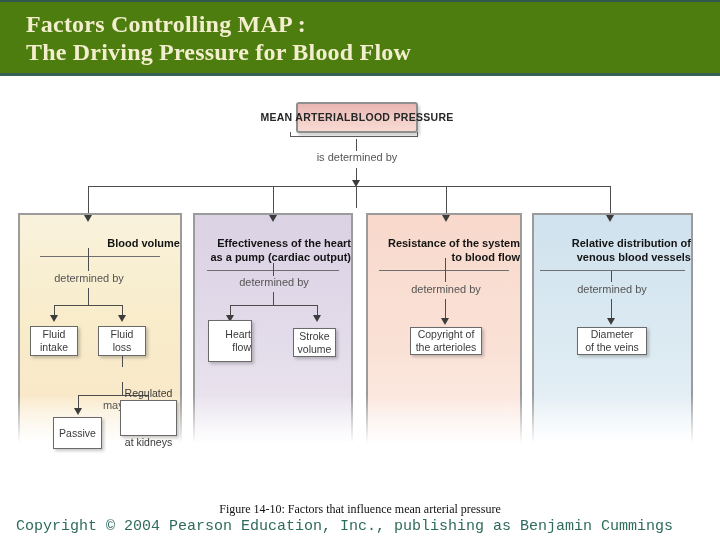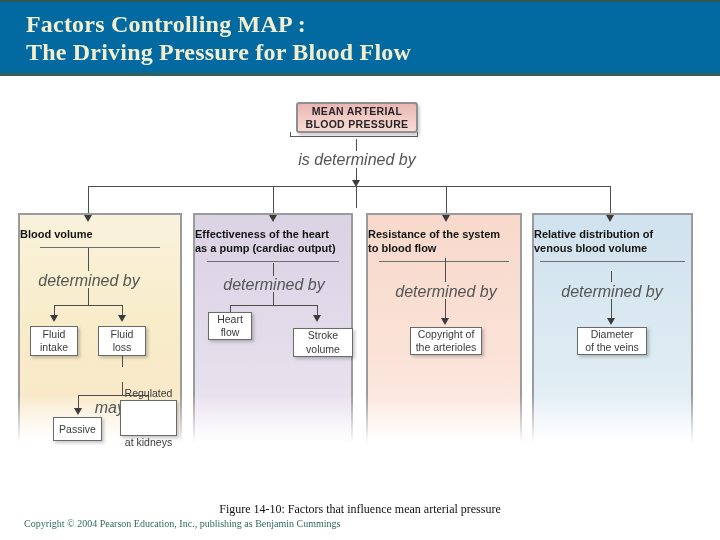--- a/index.html
+++ b/index.html
@@ -3,65 +3,65 @@
 <meta charset="utf-8">
 <style>
   html,body{margin:0;padding:0;background:#e8e8e8;}
   .slide{
     position:relative;width:720px;height:540px;background:#ffffff;
     font-family:"Liberation Sans",sans-serif;overflow:hidden;margin:0 auto;
   }
   
   .header{
     position:absolute;left:0;top:0;width:720px;height:76px;
-    background:#0369a1;border-top:2px solid #31584f;border-bottom:3px solid #356056;
+    background:#4d7c0f;border-top:2px solid #31584f;border-bottom:3px solid #356056;
     box-sizing:border-box;
   }
   .header .title{
     margin:0;padding:8px 0 0 26px;
     font-family:"Liberation Serif",serif;font-weight:bold;
     font-size:24px;line-height:28px;color:#f3efce;letter-spacing:0.2px;
   }
   .header .title span{display:block;}
   
   .root-box{
     position:absolute;left:296px;top:102px;width:122px;height:31px;box-sizing:border-box;
     background:linear-gradient(180deg,#e9b5b2 0%,#f3cdc7 55%,#f7dad3 100%);
     border:2px solid #8f8f8f;border-radius:3px;
     box-shadow:2px 3px 3px rgba(0,0,0,0.18);
-    display:flex;flex-direction:column;align-items:center;justify-content:center;
+    display:flex;flex-direction:row;align-items:center;justify-content:center;
     font-size:10.5px;font-weight:bold;color:#262626;letter-spacing:0.3px;line-height:1.2;
     text-align:center;white-space:nowrap;
   }
   .bracket{
     position:absolute;left:290px;top:132px;width:128px;height:5px;box-sizing:border-box;
     border-left:1px solid #5a5a5a;border-right:1px solid #5a5a5a;border-bottom:1px solid #5a5a5a;
   }
   
   .vline{position:absolute;width:1px;background:#4d4d4d;}
   .hline{position:absolute;height:1px;background:#4d4d4d;}
   .arr{position:absolute;width:0;height:0;
        border-left:4px solid transparent;border-right:4px solid transparent;
        border-top:7px solid #3c3c3c;}
   .lbl{
     position:absolute;transform:translateX(-50%);white-space:nowrap;
-    font-style:italic;font-size:16px;color:#555555;
+    font-size:11px;color:#555555;
   }
   
   .col{
     position:absolute;top:213px;height:244px;box-sizing:border-box;
     border:2px solid #9b9b9b;
   }
   .col::after{ 
     content:"";position:absolute;left:-2px;right:-2px;bottom:-2px;height:62px;
     background:linear-gradient(180deg,rgba(255,255,255,0) 0%,#ffffff 78%);
   }
   .col-title{
-    margin:0;padding-top:13px;font-size:11px;line-height:1.25;font-weight:bold;
-    color:#141414;text-align:left;
+    margin:0;padding-top:22px;font-size:11px;line-height:1.25;font-weight:bold;
+    color:#141414;text-align:right;
   }
   .col-title span{display:block;}
   .col-rule{height:1px;background:#6f6f6f;margin:5px auto 0;}
   .col-blood{left:18px;width:164px;
     background:linear-gradient(180deg,#f9f2dc 0%,#f8ecca 45%,#f9e9c9 75%,#fdf7ec 100%);}
   .col-heart{left:193px;width:160px;
     background:linear-gradient(180deg,#dbd2e4 0%,#e3dcea 55%,#efeaf2 100%);}
   .col-resist{left:366px;width:156px;
     background:linear-gradient(180deg,#f8d9cc 0%,#fae1d6 55%,#fdefe9 100%);}
   .col-dist{left:532px;width:161px;
@@ -73,22 +73,22 @@
     display:flex;flex-direction:column;align-items:center;justify-content:center;
     font-size:10.5px;line-height:1.22;color:#3a3a3a;text-align:center;white-space:nowrap;
   }
   .wbox span{display:block;}
   
   .caption{
     position:absolute;left:0;top:502px;width:720px;text-align:center;
     font-family:"Liberation Serif",serif;font-size:12px;color:#111111;
   }
   .copyright{
-    position:absolute;left:24px;top:518px;
-    font-family:Liberation Serif, serif;font-size:10px;color:#2e6b5c;
+    position:absolute;left:16px;top:518px;
+    font-family:Liberation Mono, monospace;font-size:15px;color:#2e6b5c;
   }
 </style>
 </head>
 <body>
 
 <div class="slide">
 
   <div class="header">
     <h1 class="title">
       <span>Factors Controlling MAP :</span>
@@ -130,21 +130,21 @@
   <div class="col col-heart">
     <h2 class="col-title">
       <span>Effectiveness of the heart</span>
       <span>as a pump (cardiac output)</span>
     </h2>
     <div class="col-rule" style="width:132px;"></div>
   </div>
   <div class="col col-dist">
     <h2 class="col-title">
       <span>Relative distribution of</span>
-      <span>venous blood volume</span>
+      <span>venous blood vessels</span>
     </h2>
     <div class="col-rule" style="width:145px;"></div>
   </div>
 
   <div class="arr" style="left:84px;top:215px;"></div>
   <div class="arr" style="left:269px;top:215px;"></div>
   <div class="arr" style="left:442px;top:215px;"></div>
   <div class="arr" style="left:606px;top:215px;"></div>
 
   <div class="vline" style="left:88px;top:248px;height:23px;"></div>
@@ -164,41 +164,41 @@
     <span>loss</span>
   </div>
   <div class="vline" style="left:122px;top:356px;height:11px;"></div>
   <div class="lbl" style="left:121px;top:367px;margin-top:32px;">may be</div>
   <div class="vline" style="left:122px;top:382px;height:13px;"></div>
   <div class="hline" style="left:78px;top:395px;width:71px;"></div>
   <div class="vline" style="left:78px;top:395px;height:13px;"></div>
   <div class="vline" style="left:148px;top:395px;height:13px;"></div>
   <div class="arr" style="left:74px;top:408px;"></div>
   <div class="arr" style="left:144px;top:408px;"></div>
-  <div class="wbox" style="left:53px;top:417px;width:49px;height:24px;">
+  <div class="wbox" style="left:53px;top:417px;width:49px;height:32px;">
     <span>Passive</span>
   </div>
   <div class="wbox" style="left:120px;top:400px;width:57px;height:36px;gap:36px;">
     <span>Regulated</span>
     <span>at kidneys</span>
   </div>
 
   <div class="vline" style="left:273px;top:263px;height:13px;"></div>
   <div class="lbl" style="left:274px;top:276px;">determined by</div>
   <div class="vline" style="left:273px;top:292px;height:13px;"></div>
   <div class="hline" style="left:230px;top:305px;width:88px;"></div>
   <div class="vline" style="left:230px;top:305px;height:10px;"></div>
   <div class="vline" style="left:317px;top:305px;height:10px;"></div>
   <div class="arr" style="left:226px;top:315px;"></div>
   <div class="arr" style="left:313px;top:315px;"></div>
-  <div class="wbox" style="left:208px;top:312px;width:44px;height:28px;">
+  <div class="wbox" style="left:208px;top:320px;width:44px;height:42px;align-items:flex-end;">
     <span>Heart</span>
     <span>flow</span>
   </div>
-  <div class="wbox" style="left:293px;top:328px;width:60px;height:29px;justify-content:space-between;">
+  <div class="wbox" style="left:293px;top:328px;width:43px;height:29px;">
     <span>Stroke</span>
     <span>volume</span>
   </div>
 
   <div class="vline" style="left:445px;top:258px;height:24px;"></div>
   <div class="lbl" style="left:446px;top:283px;">determined by</div>
   <div class="vline" style="left:445px;top:299px;height:19px;"></div>
   <div class="arr" style="left:441px;top:318px;"></div>
   <div class="wbox" style="left:410px;top:327px;width:72px;height:28px;">
     <span>Copyright of</span>

